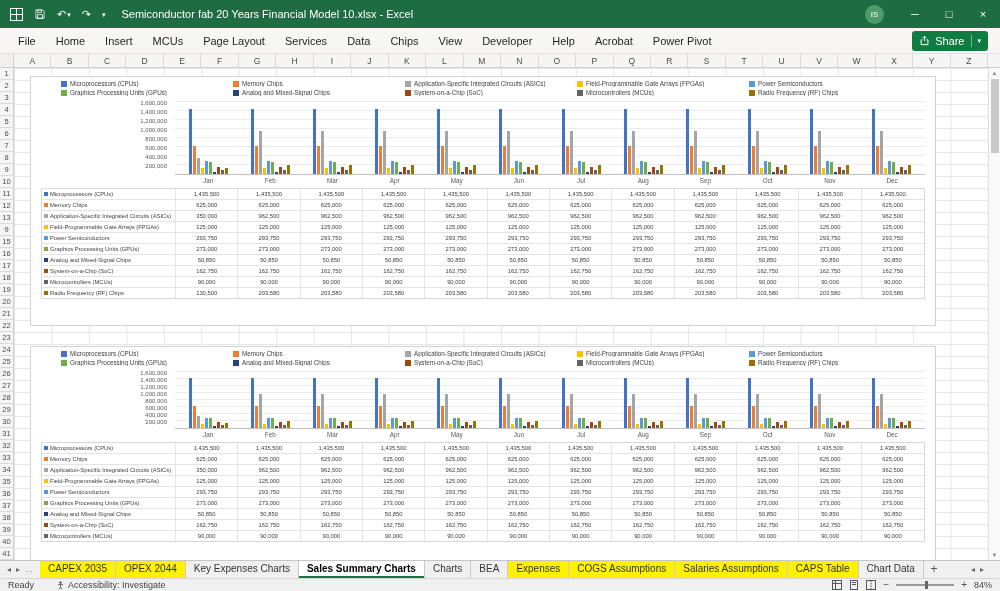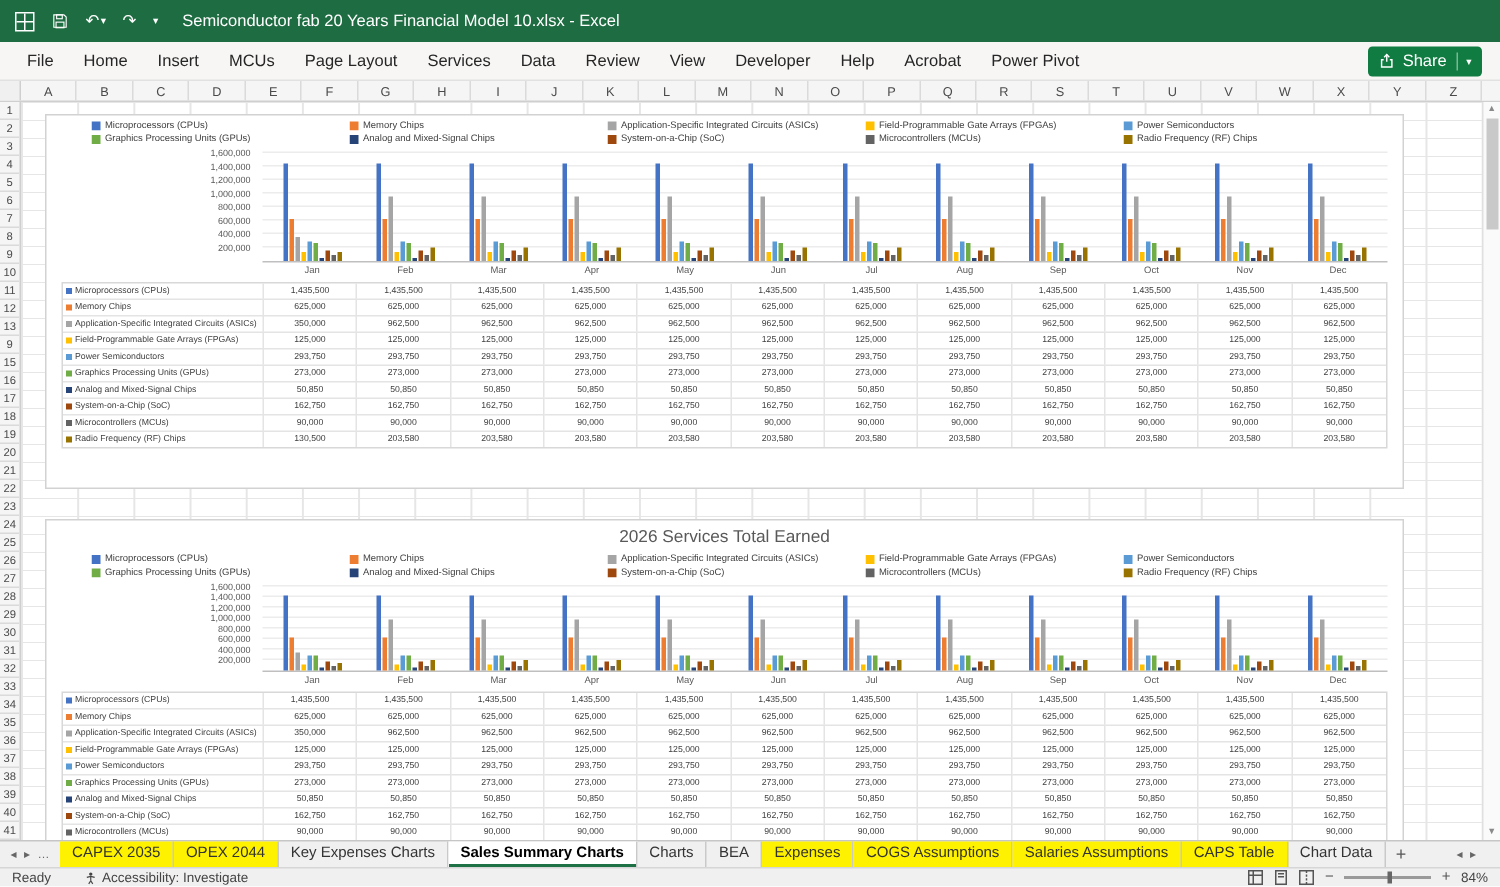--- a/index.html
+++ b/index.html
@@ -113,32 +113,44 @@
     <span class="qbtn">
         <span>↶</span>
         <span class="caret">▾</span>
       </span>
     <span class="qbtn">
         <span>↷</span>
       </span>
     <span class="qbtn caret">▾</span>
   </div>
   <span class="doc-title">Semiconductor fab 20 Years Financial Model 10.xlsx - Excel</span>
+  <div class="tb-right">
+    <span class="avatar">IS</span>
+    <span class="winbtn">
+        <span>─</span>
+      </span>
+    <span class="winbtn">
+        <span>□</span>
+      </span>
+    <span class="winbtn">
+        <span>×</span>
+      </span>
+  </div>
 </div>
 
 <div class="ribbon">
   <div id="ribbon-tabs" style="display:flex;">
       <div class="rtab">File</div>
       <div class="rtab">Home</div>
       <div class="rtab">Insert</div>
       <div class="rtab">MCUs</div>
       <div class="rtab">Page Layout</div>
       <div class="rtab">Services</div>
       <div class="rtab">Data</div>
-      <div class="rtab">Review</div>
+      <div class="rtab">Chips</div>
       <div class="rtab">View</div>
       <div class="rtab">Developer</div>
       <div class="rtab">Help</div>
       <div class="rtab">Acrobat</div>
       <div class="rtab">Power Pivot</div>
     </div>
   <div class="share-btn">
     <svg width="11" height="11" viewBox="0 0 16 16" fill="none" stroke="#fff" stroke-width="1.4">
         <path d="M5 7H3v7h10V7h-2"></path>
         <path d="M8 9V2"></path>
@@ -630,21 +642,20 @@
             <div class="dcell">203,580</div>
             <div class="dcell">203,580</div>
             <div class="dcell">203,580</div>
             <div class="dcell">203,580</div>
             <div class="dcell">203,580</div>
             <div class="dcell">203,580</div>
           </div>
         </div>
       </div>
     <div class="chart" id="chart2">
-        <div class="chart-title">2026 Services Total Earned</div>
         <div class="legend">
           <div class="legend-item">
             <span class="swatch" style="background: rgb(68, 114, 196);"></span>
             <span>Microprocessors (CPUs)</span>
           </div>
           <div class="legend-item">
             <span class="swatch" style="background: rgb(237, 125, 49);"></span>
             <span>Memory Chips</span>
           </div>
           <div class="legend-item">

